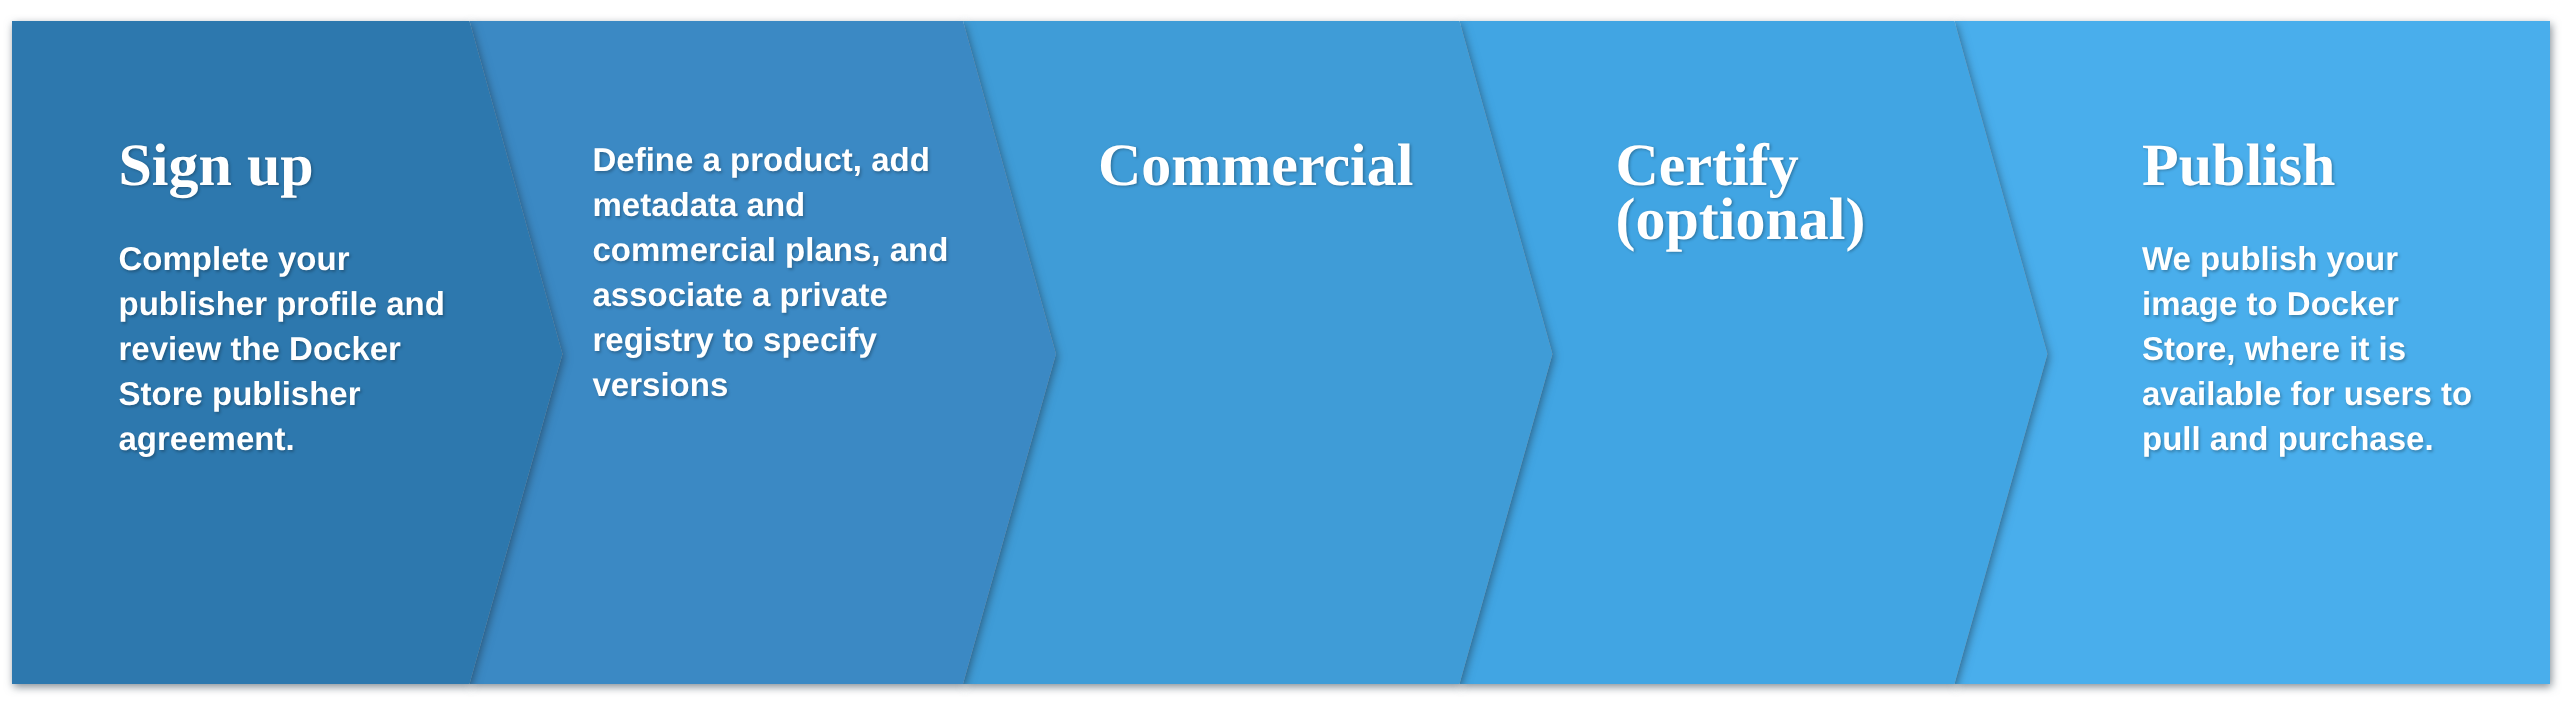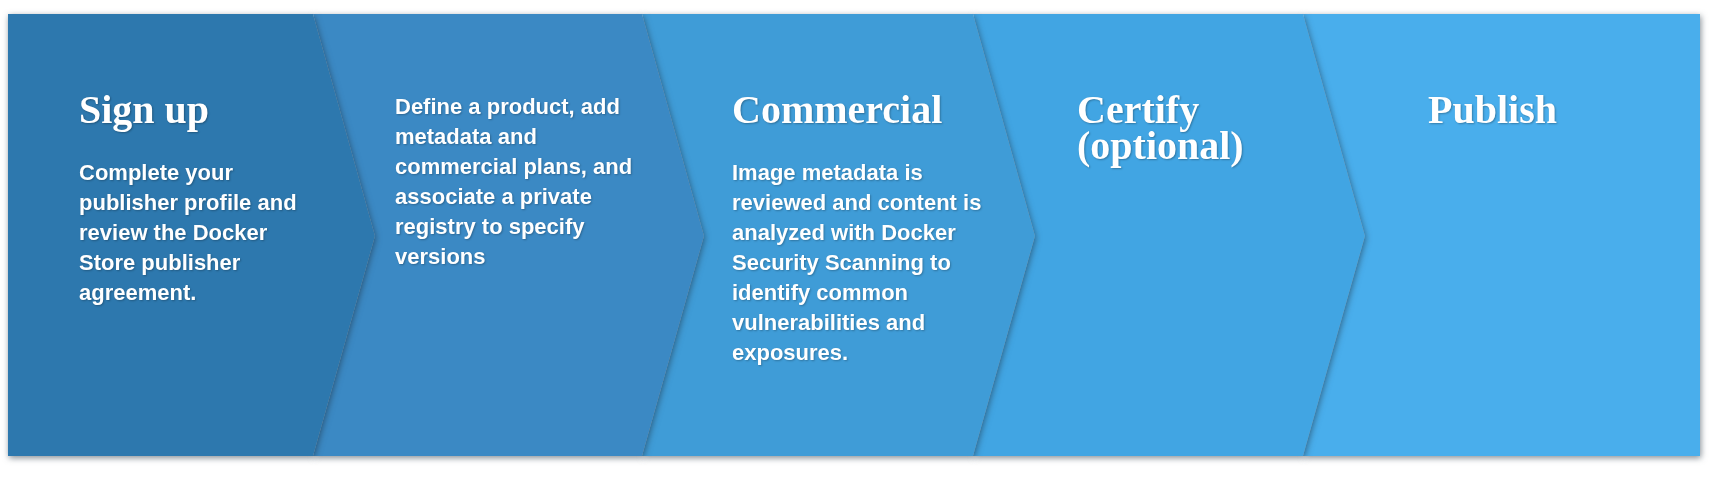--- a/index.html
+++ b/index.html
@@ -103,29 +103,27 @@
     <div class="step-text t2">
       <p class="step-desc">Define a product, add
 metadata and
 commercial plans, and
 associate a private
 registry to specify
 versions</p>
     </div>
     <div class="step-text t3">
       <h2 class="step-title">Commercial</h2>
-      <p class="step-desc">Image metadata is
-reviewed and content is
-analyzed with Docker
-Security Scanning to
-identify common
-vulnerabilities and
-exposures.</p>
     </div>
     <div class="step-text t4">
       <h2 class="step-title">Certify (optional)</h2>
     </div>
     <div class="step-text t5">
       <h2 class="step-title">Publish</h2>
+      <p class="step-desc">We publish your
+image to Docker
+Store, where it is
+available for users to
+pull and purchase.</p>
     </div>
   </div>
 
 </div>
 
 </body></html>

